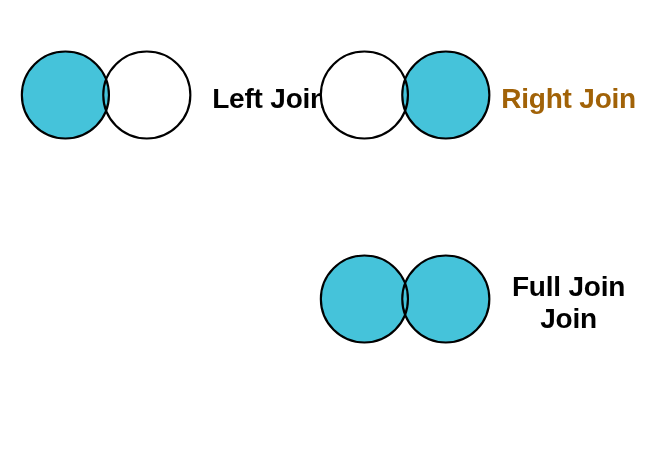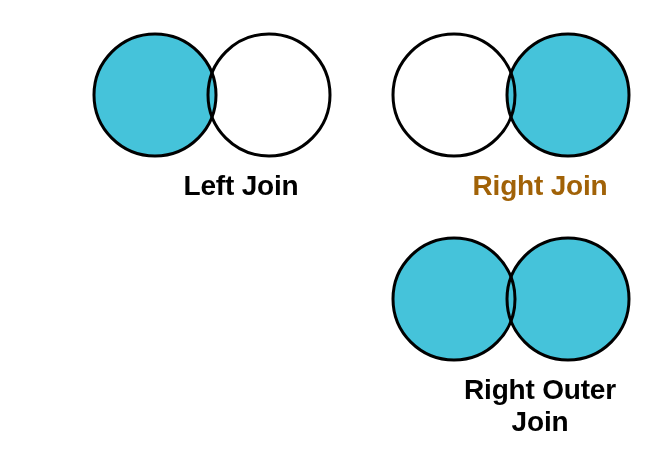--- a/index.html
+++ b/index.html
@@ -18,22 +18,22 @@
     position: relative;
     width: 654px;
     height: 474px;
     background: #ffffff;
   }
 
   .venn-cell {
     position: absolute;
     width: 327px;
     display: flex;
-    flex-direction: column;
-    align-items: flex-end;
+    flex-direction: row;
+    align-items: center;
   }
 
   
   .cell-r0c0 { left: 14px;  top: 28px; }
   .cell-r0c1 { left: 313px; top: 28px; }
   .cell-r1c0 { left: 14px;  top: 232px; }
   .cell-r1c1 { left: 313px; top: 232px; }
 
   .venn-figure {
     display: block;
@@ -99,17 +99,17 @@
   </div>
 
 
   <div class="venn-cell cell-r1c1">
     <svg class="venn-figure" viewBox="0 0 258 134">
       <circle cx="72" cy="67" r="61" fill="#45c3da" stroke="none"></circle>
       <circle cx="186" cy="67" r="61" fill="#45c3da" stroke="none"></circle>
       <circle cx="72" cy="67" r="61" fill="none" stroke="#000000" stroke-width="3"></circle>
       <circle cx="186" cy="67" r="61" fill="none" stroke="#000000" stroke-width="3"></circle>
     </svg>
-    <div class="venn-label" style="color: rgb(0, 0, 0);">Right Outer
+    <div class="venn-label" style="color: rgb(0, 0, 0);">Full Join
 Join</div>
   </div>
 
 </div>
 
 </body></html>

